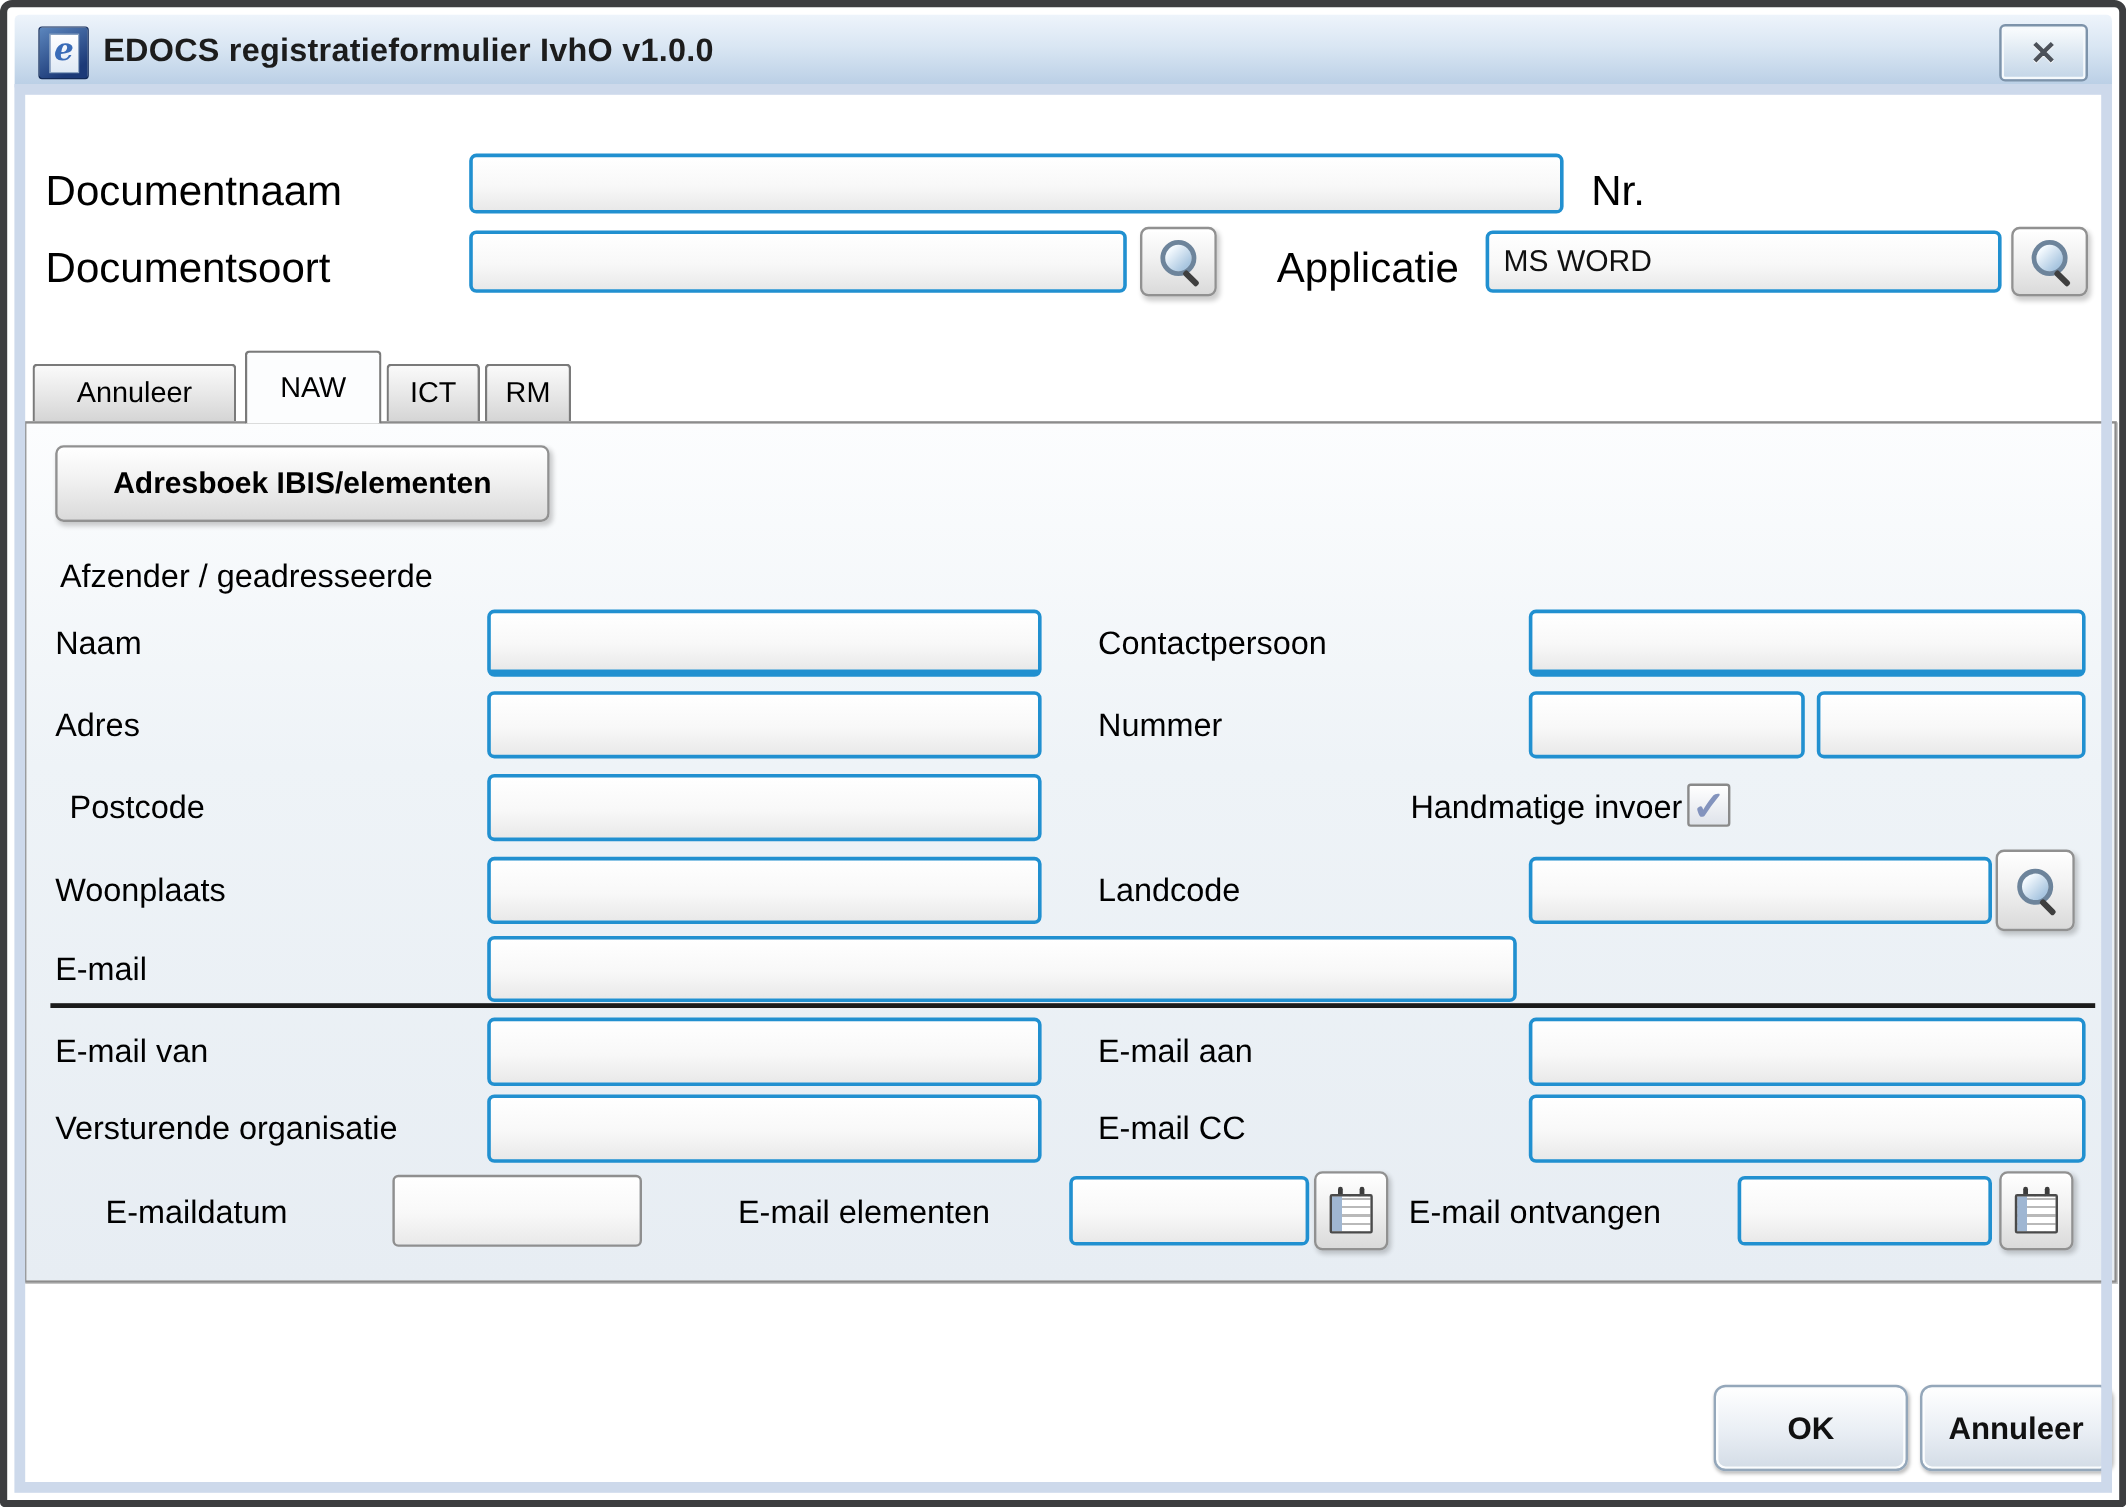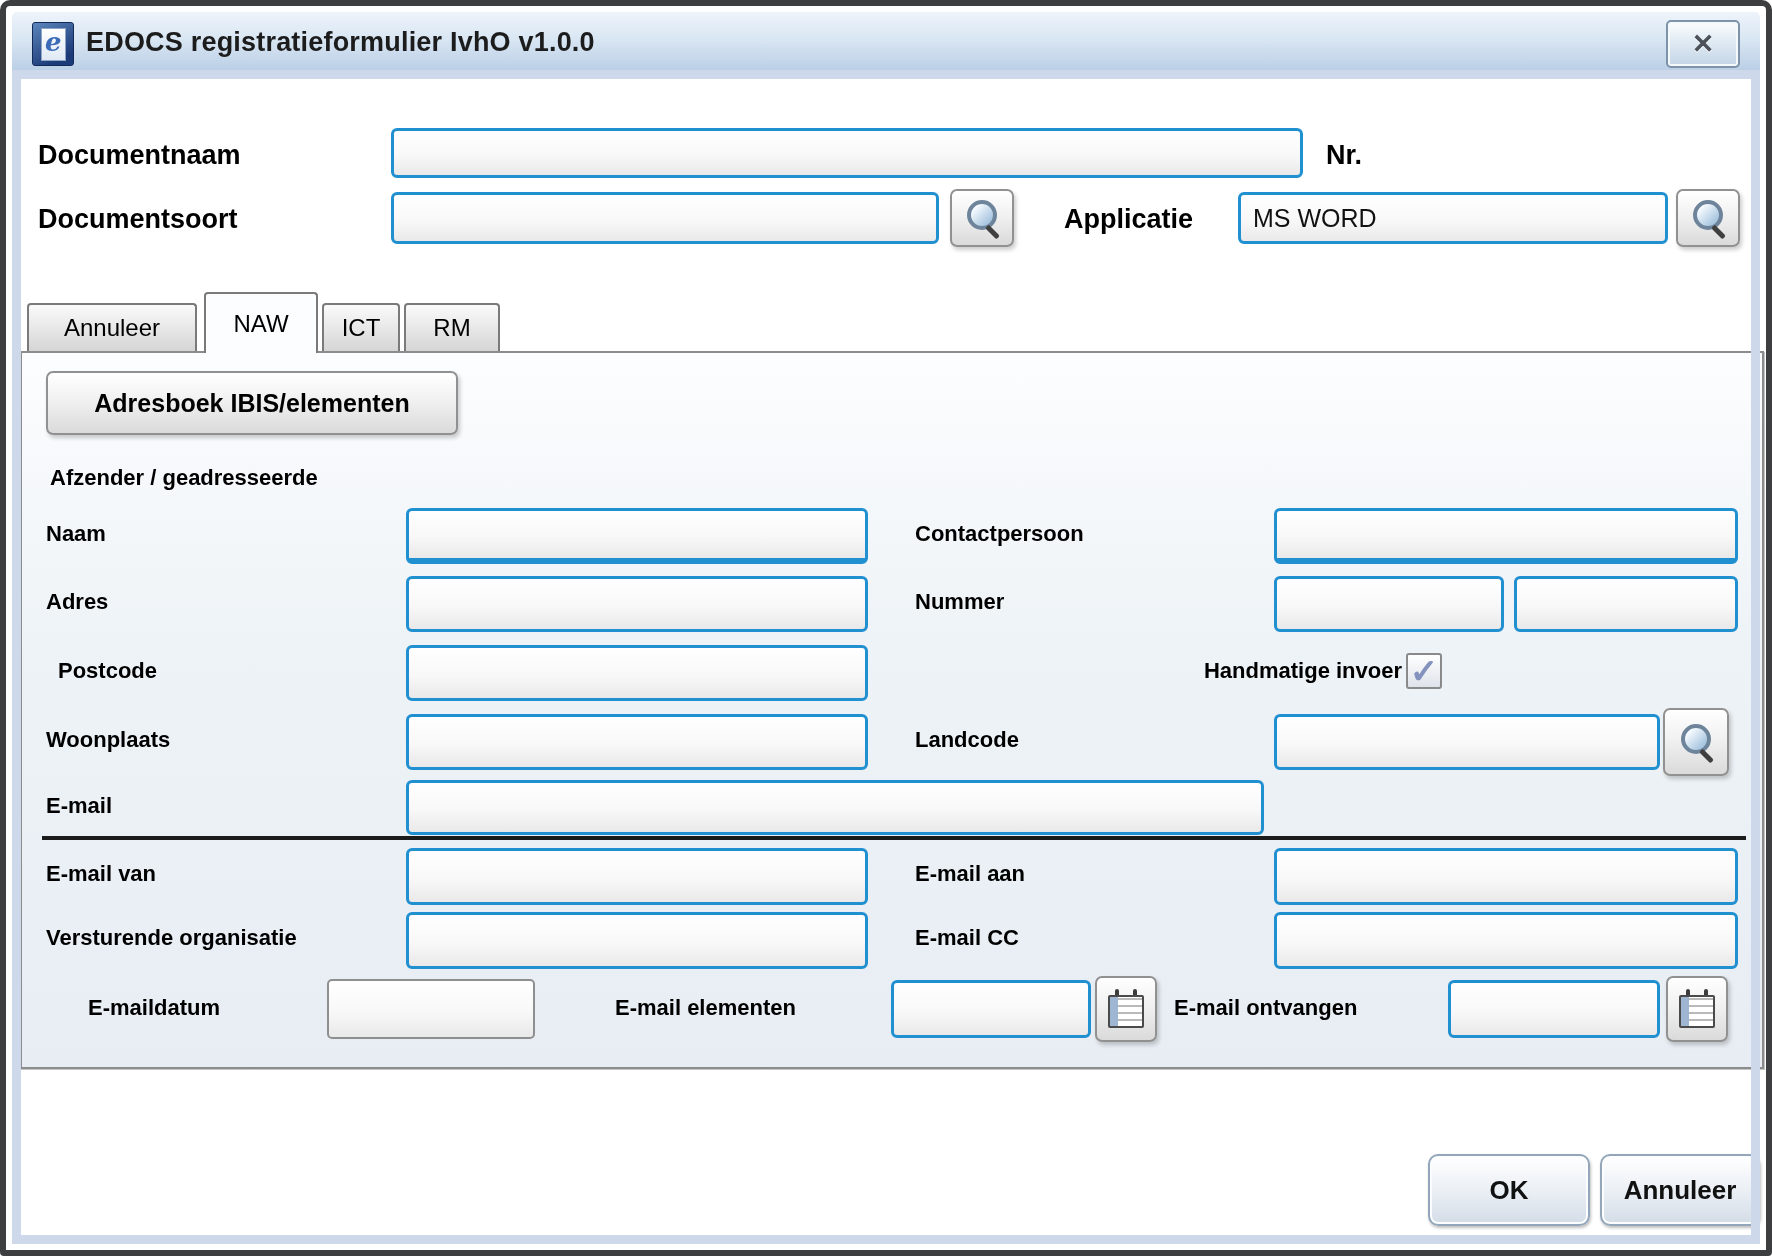--- a/index.html
+++ b/index.html
@@ -44,22 +44,22 @@
   .close-btn {
     position:absolute; right:20px; top:8px; width:70px; height:44px;
     border:2px solid #7d93aa; border-radius:5px;
     background:linear-gradient(180deg,#fbfdfe 0%,#dde8f2 50%,#c3d5e7 100%);
     box-shadow:inset 0 0 0 2px #f5f9fc;
     display:flex; align-items:center; justify-content:center;
     font-weight:800; font-size:27px; color:#4d525a;
     text-shadow:0 1px 0 #ffffff; cursor:default;
   }
   
-  .lbl { position:absolute; font-size:22px; color:#000; white-space:nowrap;font-weight:bold; }
-  .blbl { position:absolute; font-size:27px; font-weight:700; color:#000; white-space:nowrap; }
+  .lbl { position:absolute; font-size:27px; color:#000; white-space:nowrap; }
+  .blbl { position:absolute; font-size:35px; font-weight:400; color:#000; white-space:nowrap; }
   .inp {
     position:absolute; box-sizing:border-box;
     border:3px solid #2190d0; border-radius:6px;
     background:linear-gradient(180deg,#ffffff 0%,#f8f8f8 55%,#e9e9e9 100%);
     font:25px "Liberation Sans", sans-serif; color:#111;
     padding:0 12px; outline:none;
   }
   .inp.gray { border:2px solid #8f8f8f; border-radius:5px; }
   .gbtn {
     position:absolute; box-sizing:border-box;
@@ -161,21 +161,21 @@
   <div class="gbtn" style="left:1670px; top:183px; width:64px; height:58px;">
     <span class="mag">
         <span class="glass"></span>
         <span class="handle"></span>
       </span>
   </div>
 
   <div class="tab" style="left:21px; width:170px;">Annuleer</div>
   <div class="tab active" style="left:198px; width:114px;">NAW</div>
   <div class="tab" style="left:316px; width:78px;">ICT</div>
-  <div class="tab" style="left:398px; width:96px;">RM</div>
+  <div class="tab" style="left:398px; width:72px;">RM</div>
 
   <div class="panel">
 
     <div class="gbtn" style="left:24px; top:18px; width:412px; height:64px;">Adresboek IBIS/elementen</div>
 
     <div class="lbl" style="left:28px; top:112px;">Afzender / geadresseerde</div>
 
     <div class="lbl" style="left:24px; top:168px;">Naam</div>
     <input class="inp" style="left: 384px; top: 155px; width: 462px; height: 56px; border-bottom-width: 6px;" value="">
     <div class="lbl" style="left:893px; top:168px;">Contactpersoon</div>

